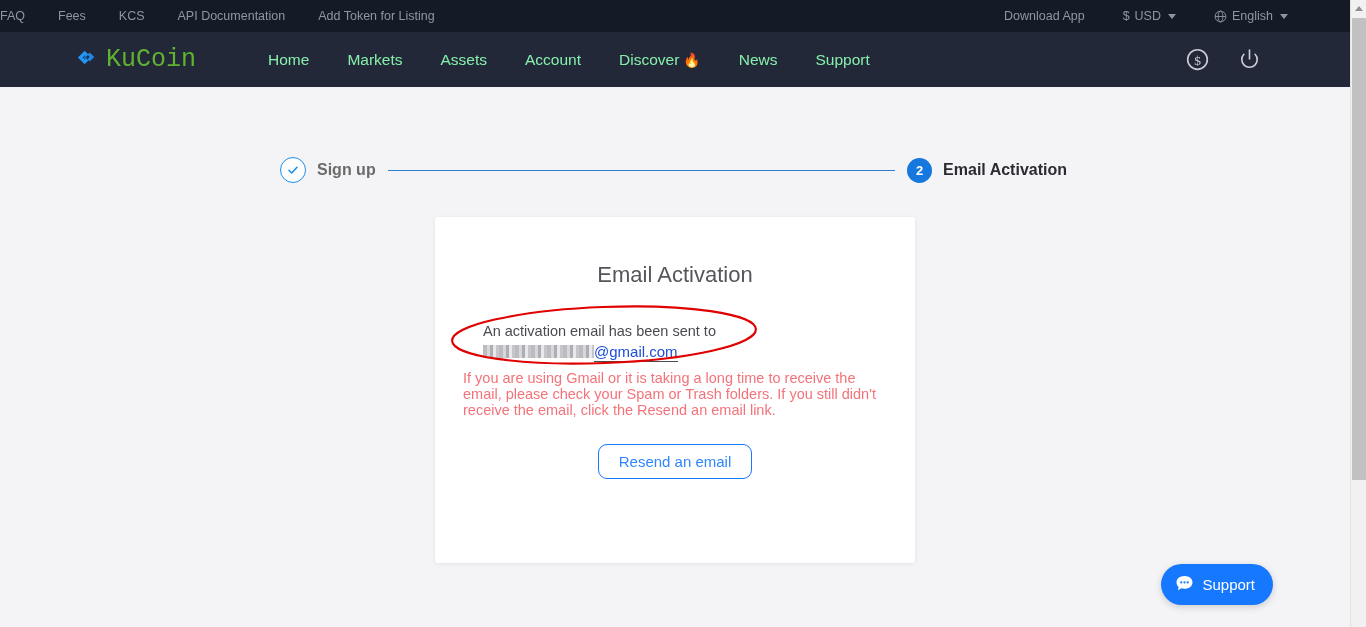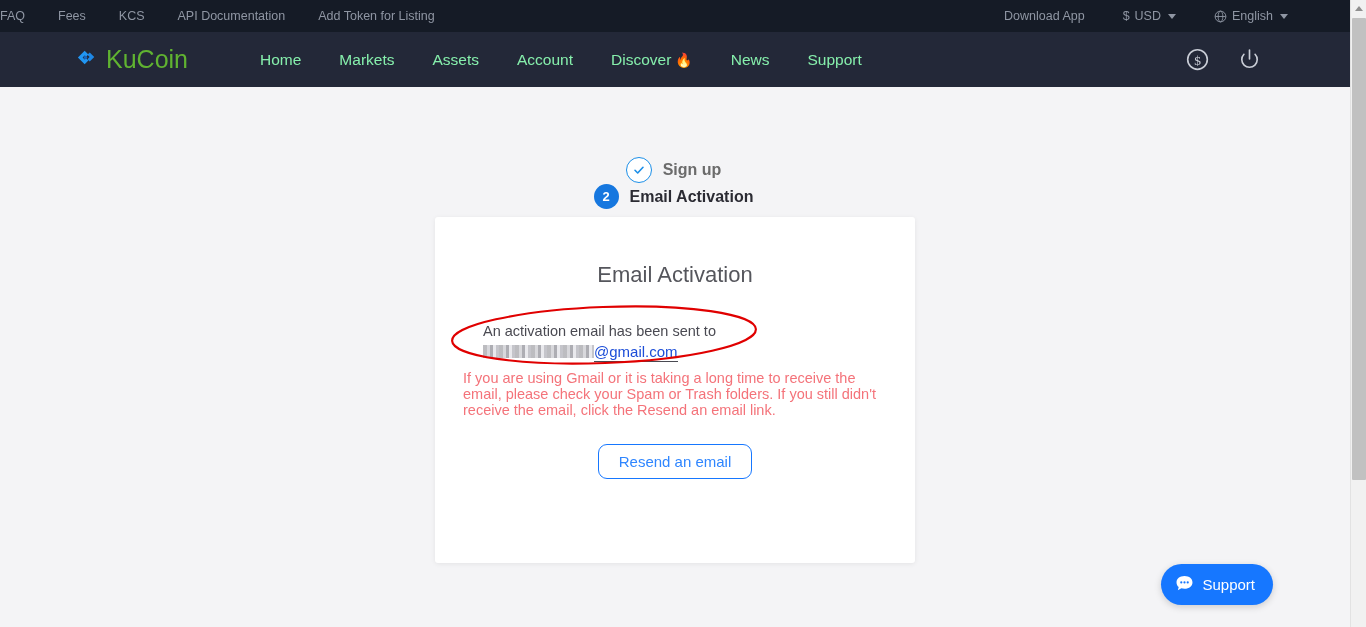--- a/index.html
+++ b/index.html
@@ -80,21 +80,21 @@
     display: flex; align-items: center;
     margin-left: 72px;
     gap: 7px;
     cursor: pointer;
   }
   .logo-text {
     color: #60b331;
     font-size: 25px;
     font-weight: 400;
     letter-spacing: 0px;
-    font-family: Liberation Sans, sans-serif;
+    font-family: Liberation Mono, monospace;
   }
   .navlinks {
     display: flex; align-items: center;
     margin-left: 72px;
   }
   .navlink {
     color: #86efac;
     font-size: 15.5px;
     margin-right: 38px;
     text-decoration: none;
@@ -117,21 +117,20 @@
 
   
   .stepper {
     position: absolute;
     top: 157px; left: 0;
     width: 1350px;
     display: flex;
     align-items: center;
     padding-left: 280px;
     padding-right: 283px;
-    flex-direction: column;
   }
   .step { display: flex; align-items: center; gap: 11px; }
   .step-circle-done {
     width: 26px; height: 26px;
     border-radius: 50%;
     border: 1.5px solid #1c8fe8;
     display: flex; align-items: center; justify-content: center;
     background: #ffffff;
     flex: 0 0 auto;
   }

